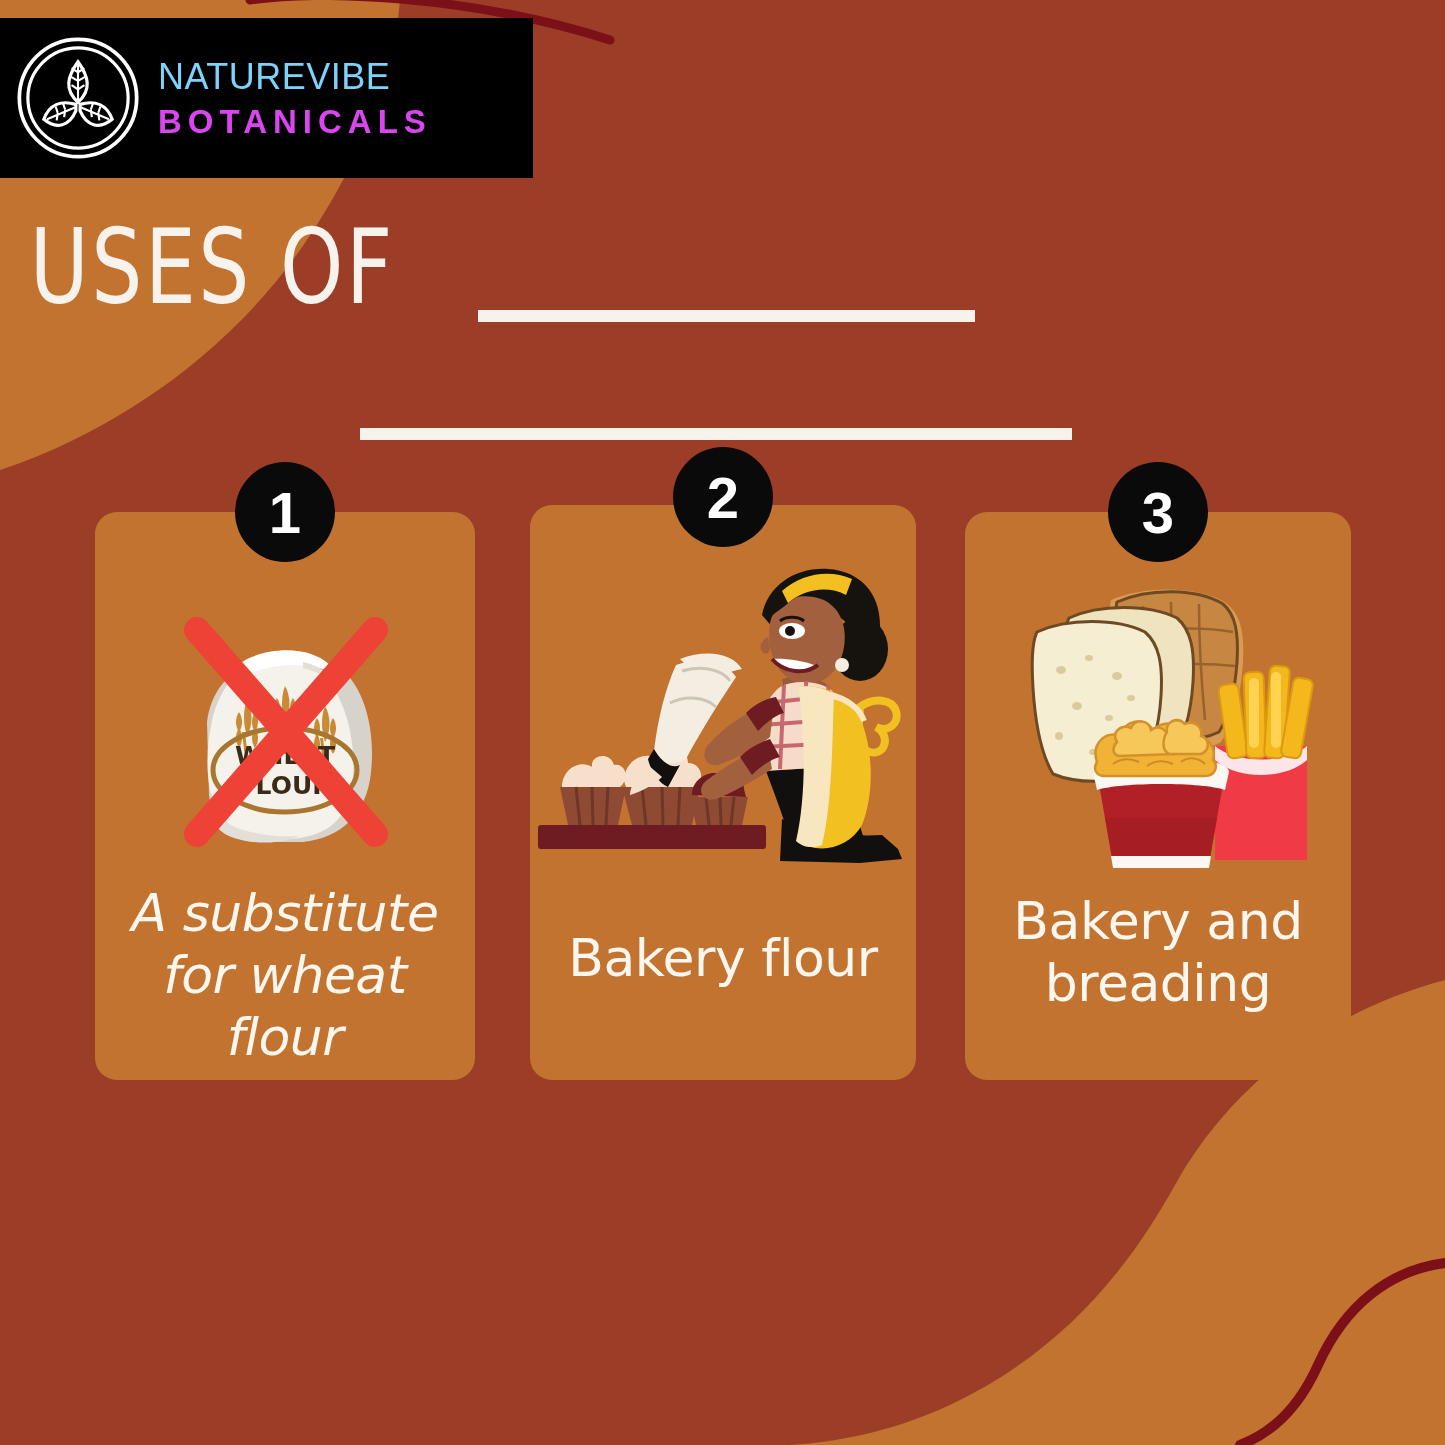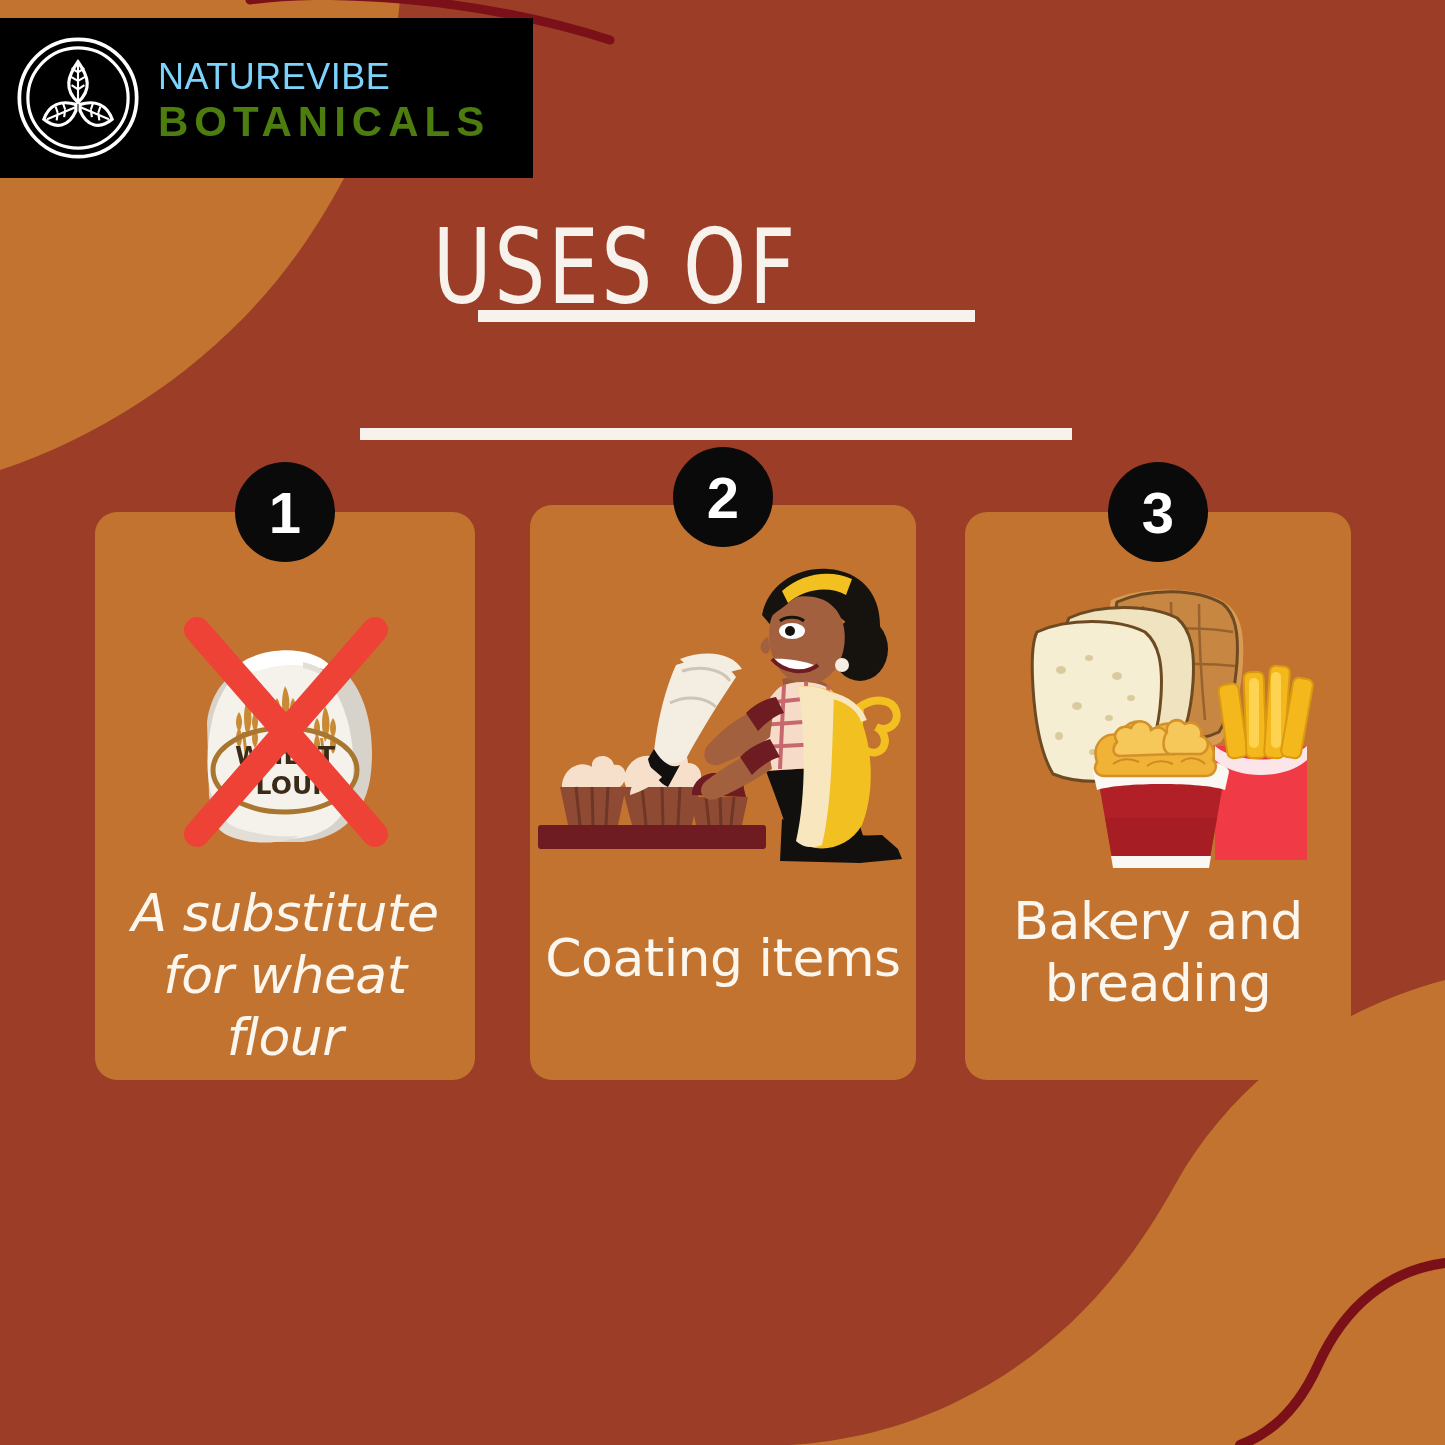--- a/index.html
+++ b/index.html
@@ -21,27 +21,27 @@
     background:#000;display:flex;align-items:center;
     padding-left:14px;box-sizing:border-box;
   }
   .logo-mark{width:128px;height:128px;flex:0 0 auto;}
   .logo-text{margin-left:16px;display:flex;flex-direction:column;justify-content:center;}
   .logo-line1{
     color:#7dd3fc;font-weight:normal;font-size:36px;line-height:48px;
     letter-spacing:0.5px;font-family:"Liberation Sans", sans-serif;
   }
   .logo-line2{
-    color:#4d7c0f;font-weight:bold;font-size:42px;line-height:42px;
+    color:#d946ef;font-weight:bold;font-size:33px;line-height:42px;
     letter-spacing:6px;font-family:"Liberation Sans", sans-serif;
   }
 
   
   .headline{
-    position:absolute;left:0;top:214px;width:1231px;text-align:center;
+    position:absolute;left:0;top:214px;width:1231px;text-align:left;
     font-family:"Liberation Serif", serif;
   }
   .hl-row{position:relative;display:block;}
   .hl-text{
     display:inline-block;color:#F7F2EC;font-weight:400;
     font-size:104px;line-height:106px;letter-spacing:3px;
     font-family:"DejaVu Sans", sans-serif;
     font-stretch:condensed;
     transform:scaleX(0.86);
     transform-origin:center;
@@ -245,21 +245,21 @@
         <path d="M118 246 C108 256 100 266 100 276 C112 272 124 266 132 258 Z" fill="#F6E0CC"></path>
 
         <path d="M268 168 C292 164 318 176 330 198 C344 232 344 276 332 306 C318 330 288 336 268 322 C278 280 278 216 268 168 Z" fill="#F2C021"></path>
         <path d="M268 168 C280 166 294 168 304 176 C302 230 302 284 292 326 C282 330 272 328 266 322 C276 280 276 214 268 168 Z" fill="#F8E6BF"></path>
 
         <path d="M330 188 C344 178 362 180 366 192 C370 204 358 214 346 208 C354 212 358 222 352 230 C344 238 330 232 328 218 Z" fill="none" stroke="#F2C021" stroke-width="8"></path>
 
         <path d="M300 176 C318 180 330 190 334 202" stroke="#F8E6BF" stroke-width="6" fill="none"></path>
       </svg>
     </div>
-    <div class="caption cap-2">Coating items</div>
+    <div class="caption cap-2">Bakery flour</div>
   </div>
 
   <div class="card card-3">
     <div class="badge">3</div>
     <div class="art art-3">
       <svg width="330" height="320" viewBox="0 0 330 320">
 
         <path d="M118 34 C150 20 200 20 228 34 C246 44 252 62 250 96 C248 130 240 160 228 176 C206 188 166 190 140 180 C126 160 118 124 116 90 C114 60 116 44 118 34 Z" fill="#D99A54"></path>
         <path d="M124 36 C156 22 204 22 230 38 C242 48 246 66 244 96 C242 124 236 150 226 166 C206 176 170 176 148 168 C134 150 126 118 124 88 C122 58 122 44 124 36 Z" fill="#C78642" stroke="#6E4A22" stroke-width="3"></path>
         <g stroke="#8C5A28" stroke-width="2.5" fill="none" opacity="0.8">

